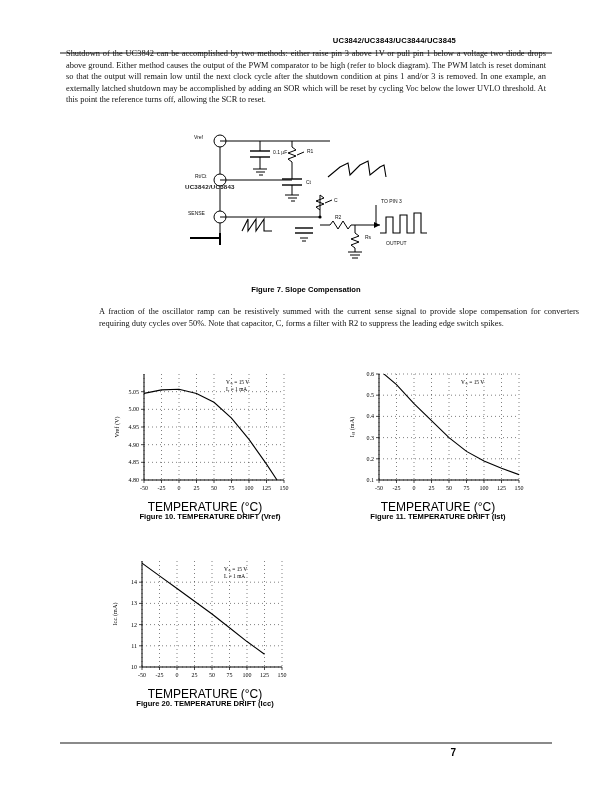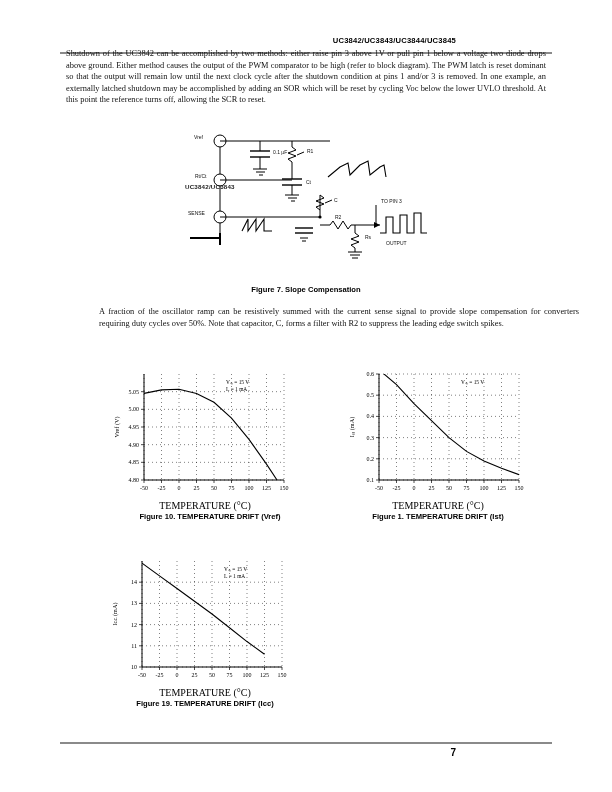--- a/index.html
+++ b/index.html
@@ -81,22 +81,22 @@
     text-align: center;
     color: #000;
   }
   #cap-fig9 { left: 156px; top: 285px; width: 300px; }
   #cap-fig10 { left: 110px; top: 512px; width: 200px; }
   #cap-fig11 { left: 338px; top: 512px; width: 200px; }
   #cap-fig12 { left: 100px; top: 699px; width: 210px; }
 
   .axis-title {
     position: absolute;
-    font-family: Liberation Serif, serif;
-    font-size: 10px;
+    font-family: Liberation Sans, sans-serif;
+    font-size: 12px;
     text-align: center;
     color: #000;
   }
   #xt-fig10 { left: 105px; top: 500px; width: 200px; }
   #xt-fig11 { left: 338px; top: 500px; width: 200px; }
   #xt-fig12 { left: 100px; top: 687px; width: 210px; }
 
   
   .schematic {
     position: absolute;
@@ -370,21 +370,21 @@
         <defs>
           <clipPath id="fig11-clip">
             <rect x="34" y="6" width="140" height="106"></rect>
           </clipPath>
         </defs>
         <path d="M34.00 1.76 L51.50 16.60 L69.00 35.68 L86.50 52.64 L104.00 69.60 L121.50 83.38 L139.00 92.92 L156.50 100.34 L174.00 106.70" class="curve" clip-path="url(#fig11-clip)"></path>
         <text x="116" y="16" class="annot">Vᵢₙ = 15 V</text>
       </svg>
     </div>
   <div class="axis-title" id="xt-fig11">TEMPERATURE (°C)</div>
-  <div class="fig-caption" id="cap-fig11">Figure 1. TEMPERATURE DRIFT (Ist)</div>
+  <div class="fig-caption" id="cap-fig11">Figure 11. TEMPERATURE DRIFT (Ist)</div>
 
   <div class="chart" id="chart-fig12">
       <svg width="180" height="132" viewBox="0 0 180 132">
         <line x1="34" y1="6" x2="34" y2="112" class="gridline" stroke-dasharray="1 3"></line>
         <line x1="51.5" y1="6" x2="51.5" y2="112" class="gridline" stroke-dasharray="1 3"></line>
         <line x1="69" y1="6" x2="69" y2="112" class="gridline" stroke-dasharray="1 3"></line>
         <line x1="86.5" y1="6" x2="86.5" y2="112" class="gridline" stroke-dasharray="1 3"></line>
         <line x1="104" y1="6" x2="104" y2="112" class="gridline" stroke-dasharray="1 3"></line>
         <line x1="121.5" y1="6" x2="121.5" y2="112" class="gridline" stroke-dasharray="1 3"></line>
         <line x1="139" y1="6" x2="139" y2="112" class="gridline" stroke-dasharray="1 3"></line>
@@ -429,18 +429,18 @@
           <clipPath id="fig12-clip">
             <rect x="34" y="6" width="140" height="106"></rect>
           </clipPath>
         </defs>
         <path d="M34.00 8.12 L51.50 20.84 L69.00 33.56 L86.50 46.28 L104.00 59.00 L121.50 72.78 L139.00 86.56 L156.50 99.28" class="curve" clip-path="url(#fig12-clip)"></path>
         <text x="116" y="16" class="annot">Vᵢₙ = 15 V</text>
         <text x="116" y="23" class="annot">Iₒ = 1 mA</text>
       </svg>
     </div>
   <div class="axis-title" id="xt-fig12">TEMPERATURE (°C)</div>
-  <div class="fig-caption" id="cap-fig12">Figure 19. TEMPERATURE DRIFT (Icc)</div>
+  <div class="fig-caption" id="cap-fig12">Figure 20. TEMPERATURE DRIFT (Icc)</div>
 
   <div class="footer-rule"></div>
   <div class="page-number">7</div>
 
 </div>
 
 </body></html>

